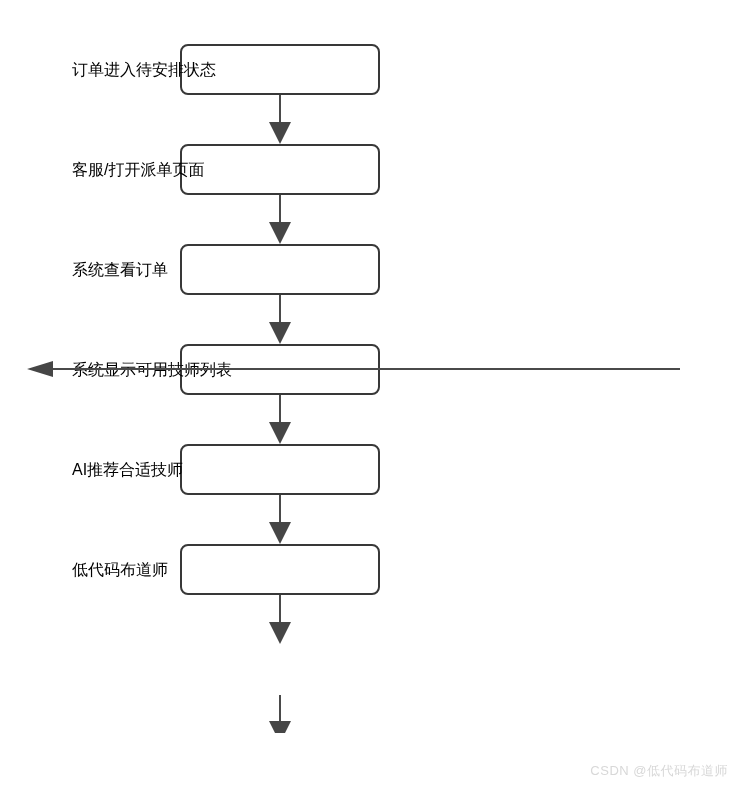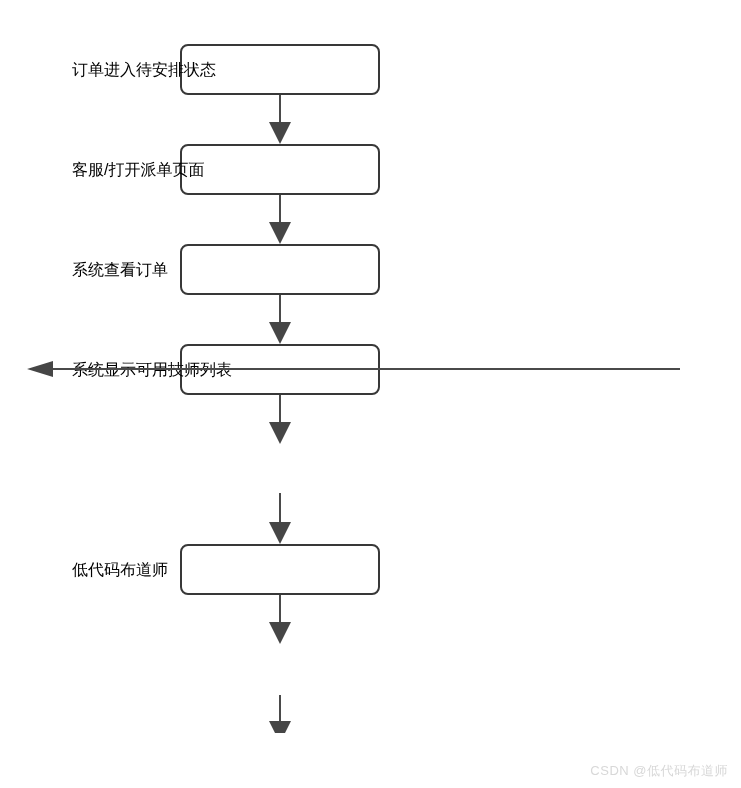--- a/index.html
+++ b/index.html
@@ -120,20 +120,23 @@
   </div>
   <div class="vline" style="top:293px;height:29px"></div>
   <div class="arrow-down" style="top:322px"></div>
 
   <div class="node" style="top:344px">
     <div class="node-label">系统显示可用技师列表</div>
   </div>
   <div class="vline" style="top:393px;height:29px"></div>
   <div class="arrow-down" style="top:422px"></div>
 
+  <div class="node" style="top:444px">
+    <div class="node-label">AI推荐合适技师</div>
+  </div>
   <div class="vline" style="top:493px;height:29px"></div>
   <div class="arrow-down" style="top:522px"></div>
 
   <div class="node" style="top:544px">
     <div class="node-label">低代码布道师</div>
   </div>
   <div class="vline" style="top:593px;height:29px"></div>
   <div class="arrow-down" style="top:622px"></div>
 
   <div class="vline" style="top:695px;height:26px"></div>

